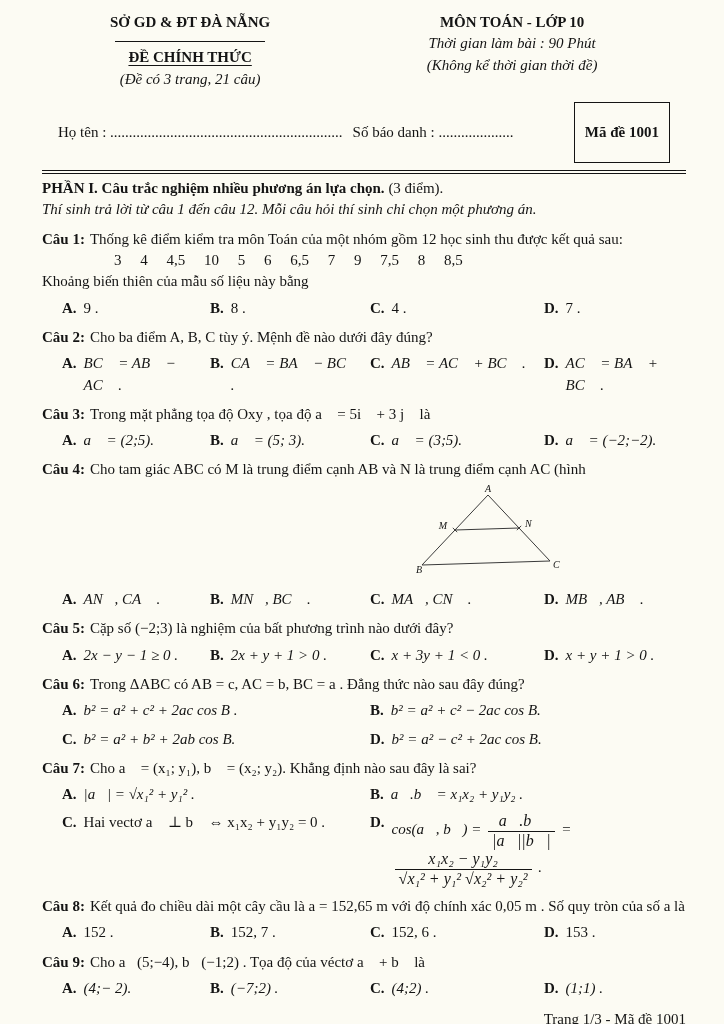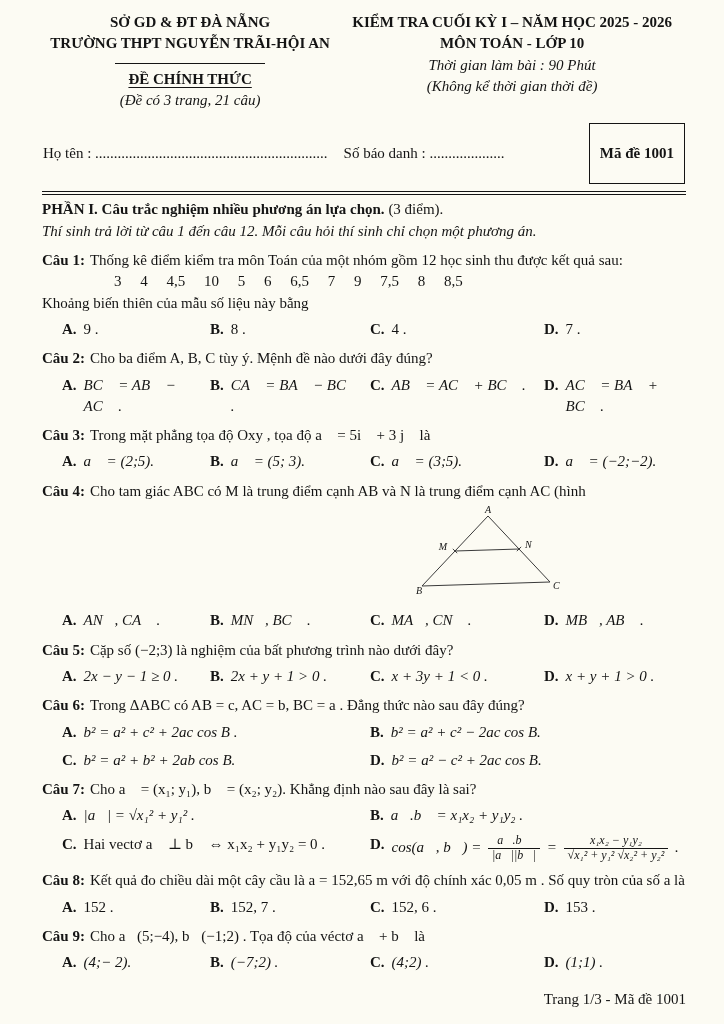--- a/index.html
+++ b/index.html
@@ -19,62 +19,60 @@
   }
   .b { font-weight: bold; }
   .i { font-style: italic; }
   .u { text-decoration: underline; text-underline-offset: 3px; }
 
   .header { display: flex; }
   .header-left { width: 46%; text-align: center; }
   .header-right { width: 54%; text-align: center; }
   .sep-line { width: 150px; border-top: 1.3px solid #141414; margin: 8px auto 5px; }
 
-  .student-row { display: flex; align-items: center; gap: 16px; margin: 12px 1px 4px; }
+  .student-row { display: flex; align-items: center; gap: 10px; margin: 12px 16px 4px; }
   .code-box { border: 1.6px solid #141414; padding: 19px 10px; font-weight: bold; margin-left: auto; white-space: nowrap; }
 
   .rule { border-top: 4px double #141414; margin: 3px 0 3px; }
 
   .part-heading { margin-top: 1px; }
   .question { margin-top: 8px; }
   .q-label { font-weight: bold; margin-right: 5px; text-align: right; }
   .data-row { white-space: pre-wrap; margin-left: 72px; }
 
   .options { display: grid; margin-left: 20px; margin-top: 5px; column-gap: 8px; }
   .cols-4 { grid-template-columns: 140px 152px 166px 1fr; }
   .cols-2 { grid-template-columns: 300px 1fr; row-gap: 7px; }
   .option { display: flex; gap: 7px; align-items: flex-start; }
   .opt-letter { font-weight: bold; }
   .math { font-style: italic; }
 
-  .frac { display: inline-block; vertical-align: middle; text-align: center; line-height: 1.15; font-size: 12px; margin: 0 3px; }
+  .frac { display: inline-block; vertical-align: middle; text-align: center; line-height: 1.15; font-size: 16px; margin: 0 3px; }
   .frac .num { display: block; border-bottom: 1px solid #141414; padding: 0 4px; }
   .frac .den { display: block; padding: 0 4px; }
 
   .figure-wrap { margin: 2px 0 0 368px; }
   .tri-figure line { stroke: #3a3a3a; stroke-width: 1; }
   .tri-figure text { font-family: "Liberation Serif", "DejaVu Serif", serif; font-style: italic; font-size: 10px; fill: #141414; }
 
   .footer { margin-top: auto; text-align: right; padding-top: 10px; }
 </style>
 </head>
 <body>
 
 <div class="page">
 
   <div class="header">
     <div class="header-left">
       <div class="b">SỞ GD &amp; ĐT ĐÀ NẴNG</div>
-      <div class="b">TRƯỜNG THPT NGUYỄN TRÃI-HỘI AN</div>
       <div class="sep-line"></div>
       <div class="b u">ĐỀ CHÍNH THỨC</div>
       <div class="i">(Đề có 3 trang, 21 câu)</div>
     </div>
     <div class="header-right">
-      <div class="b">KIỂM TRA CUỐI KỲ I – NĂM HỌC 2025 - 2026</div>
       <div class="b">MÔN TOÁN - LỚP 10</div>
       <div class="i">Thời gian làm bài : 90 Phút</div>
       <div class="i">(Không kể thời gian thời đề)</div>
     </div>
   </div>
 
   <div class="student-row">
     <span>Họ tên : ..............................................................</span>
     <span>Số báo danh : ....................</span>
     <span class="code-box">Mã đề 1001</span>

